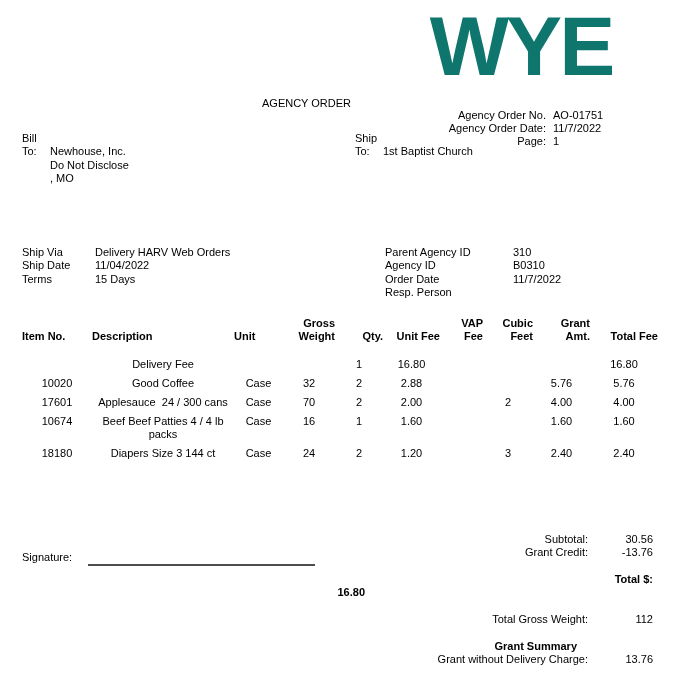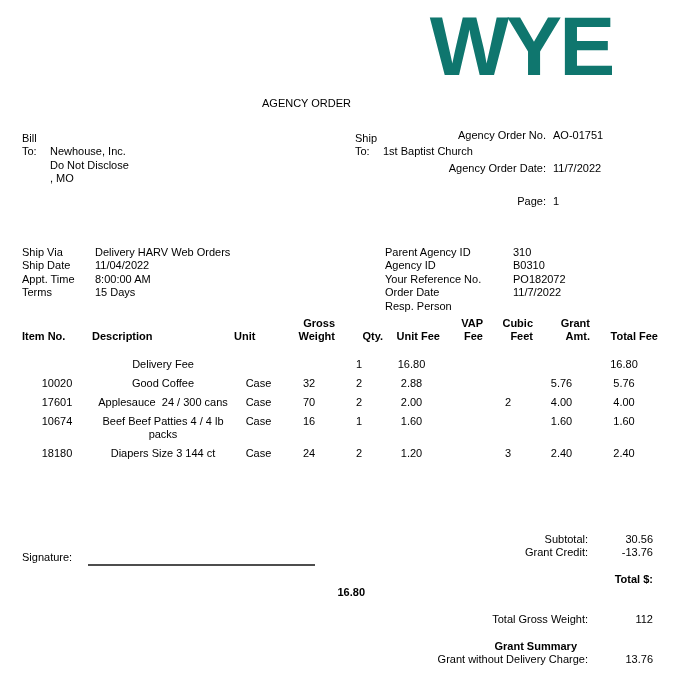--- a/index.html
+++ b/index.html
@@ -38,21 +38,21 @@
     top: 97px;
   }
 
   
   .order-info {
     position: absolute;
     left: 347px;
     top: 109px;
     width: 306px;
   }
-  .oi-row { display: flex; line-height: 13px; margin-top: 20px; }
+  .oi-row { display: flex; line-height: 13px; }
   .oi-label { flex: 1; text-align: right; }
   .oi-value { width: 100px; margin-left: 7px; text-align: left; }
 
   
   .addr-block { position: absolute; top: 132px; line-height: 13.4px; }
   .bill-block { left: 22px; }
   .ship-block { left: 355px; }
   .addr-row { display: flex; }
   .to-label { width: 28px; }
   .addr-lines { flex: 1; }
@@ -161,41 +161,33 @@
   <div class="info-block ship-info">
     <div class="info-row">
       <span class="info-label">Ship Via</span>
       <span class="info-value">Delivery HARV Web Orders</span>
     </div>
     <div class="info-row">
       <span class="info-label">Ship Date</span>
       <span class="info-value">11/04/2022</span>
     </div>
     <div class="info-row">
-      <span class="info-label">Appt. Time</span>
-      <span class="info-value">8:00:00 AM</span>
-    </div>
-    <div class="info-row">
       <span class="info-label">Terms</span>
       <span class="info-value">15 Days</span>
     </div>
   </div>
 
   <div class="info-block agency-info">
     <div class="info-row">
       <span class="info-label">Parent Agency ID</span>
       <span class="info-value">310</span>
     </div>
     <div class="info-row">
       <span class="info-label">Agency ID</span>
       <span class="info-value">B0310</span>
-    </div>
-    <div class="info-row">
-      <span class="info-label">Your Reference No.</span>
-      <span class="info-value">PO182072</span>
     </div>
     <div class="info-row">
       <span class="info-label">Order Date</span>
       <span class="info-value">11/7/2022</span>
     </div>
     <div class="info-row">
       <span class="info-label">Resp. Person</span>
       <span class="info-value"></span>
     </div>
   </div>

